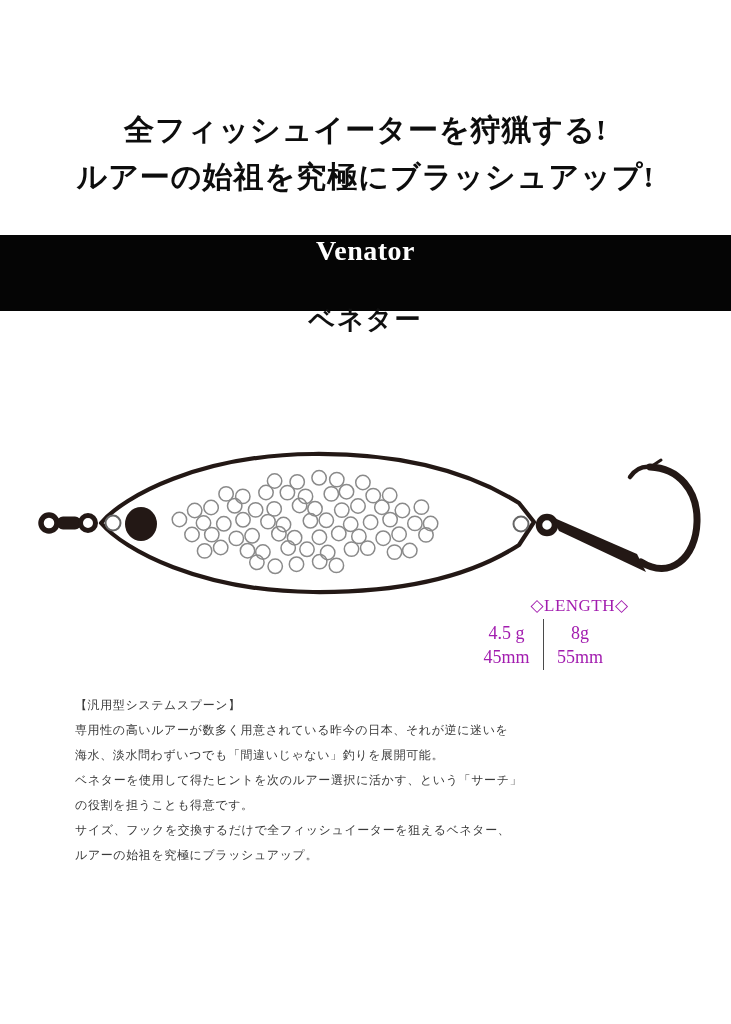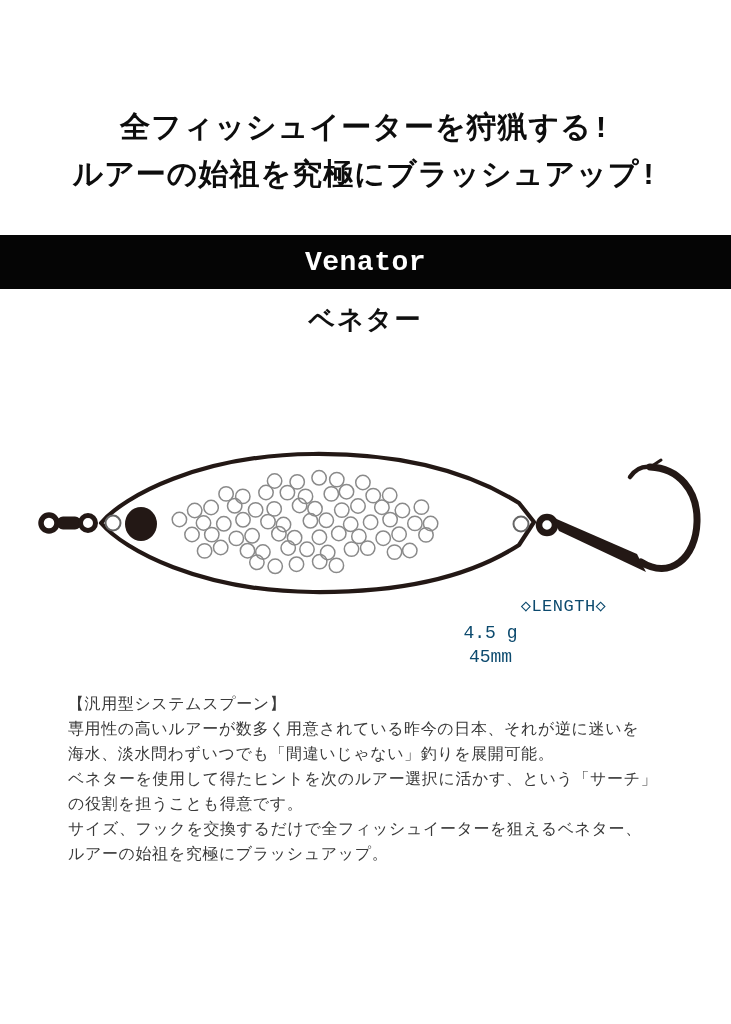--- a/index.html
+++ b/index.html
@@ -1,47 +1,47 @@
 <!DOCTYPE html>
 <html style="--banner-bg: #050505; --banner-fg: #ffffff; --headline: #0d0d0d; --body-text: #3a3a3a;"><head>
 <meta charset="utf-8">
 <style>
   html,body{margin:0;padding:0;background:#fff;}
   .page{
     position:relative;width:731px;height:1024px;background:#ffffff;overflow:hidden;
-    font-family:Liberation Mono, monospace;
+    font-family:Liberation Serif, serif;
   }
   .headline{
     position:absolute;top:106px;left:0;width:731px;text-align:center;
     font-weight:bold;font-size:30px;line-height:47px;letter-spacing:1px;
     color:var(--headline,#0d0d0d);
   }
   .banner{
-    position:absolute;top:235px;left:0;width:731px;height:54px;
+    position:absolute;top:235px;left:0;width:731px;height:76px;
     background:var(--banner-bg,#050505);
-    display:flex;align-items:center;justify-content:center;
+    display:flex;justify-content:center;
   }
   .banner-title{
     color:var(--banner-fg,#ffffff);font-size:28px;font-weight:bold;letter-spacing:.5px;
   }
   .subtitle{
     position:absolute;top:302px;left:0;width:731px;text-align:center;
     font-size:26px;font-weight:bold;letter-spacing:2px;color:#101010;
   }
   .lure{position:absolute;top:440px;left:0;}
-  .length-block{position:absolute;top:595px;left:454px;width:219px;color:#0c4a6e;}
+  .length-block{position:absolute;top:595px;left:470px;width:219px;color:#a21caf;}
   .length-title{text-align:center;font-size:17px;letter-spacing:.5px;margin-bottom:3px;}
   .length-cols{display:flex;}
   .size-col{width:73px;text-align:center;padding:2px 0 1px 0;box-sizing:border-box;}
   .size-col.divided{border-left:1.5px solid #4a4a4a;}
   .size-weight{font-size:18px;line-height:24px;}
   .size-mm{font-size:18px;line-height:24px;}
   .description{
-    position:absolute;top:693px;left:68px;width:625px;
-    font-size:16px;line-height:25px;letter-spacing:.6px;
+    position:absolute;top:693px;left:75px;width:625px;
+    font-size:12px;line-height:25px;letter-spacing:.6px;
     color:var(--body-text,#3a3a3a);
   }
 </style>
 </head>
 <body>
 
 <div class="page">
 
   <div class="headline">
     <div>全フィッシュイーターを狩猟する!</div>
@@ -147,20 +147,24 @@
     </g>
   </svg>
 
   <div class="length-block">
     <div class="length-title">◇LENGTH◇</div>
     <div class="length-cols">
       <div class="size-col">
         <div class="size-weight">4.5 g</div>
         <div class="size-mm">45mm</div>
       </div>
+      <div class="size-col divided">
+        <div class="size-weight">8g</div>
+        <div class="size-mm">55mm</div>
+      </div>
     </div>
   </div>
 
   <div class="description">
     <div>【汎用型システムスプーン】</div>
     <div>専用性の高いルアーが数多く用意されている昨今の日本、それが逆に迷いを</div>
     <div>海水、淡水問わずいつでも「間違いじゃない」釣りを展開可能。</div>
     <div>ベネターを使用して得たヒントを次のルアー選択に活かす、という「サーチ」</div>
     <div>の役割を担うことも得意です。</div>
     <div>サイズ、フックを交換するだけで全フィッシュイーターを狙えるベネター、</div>

